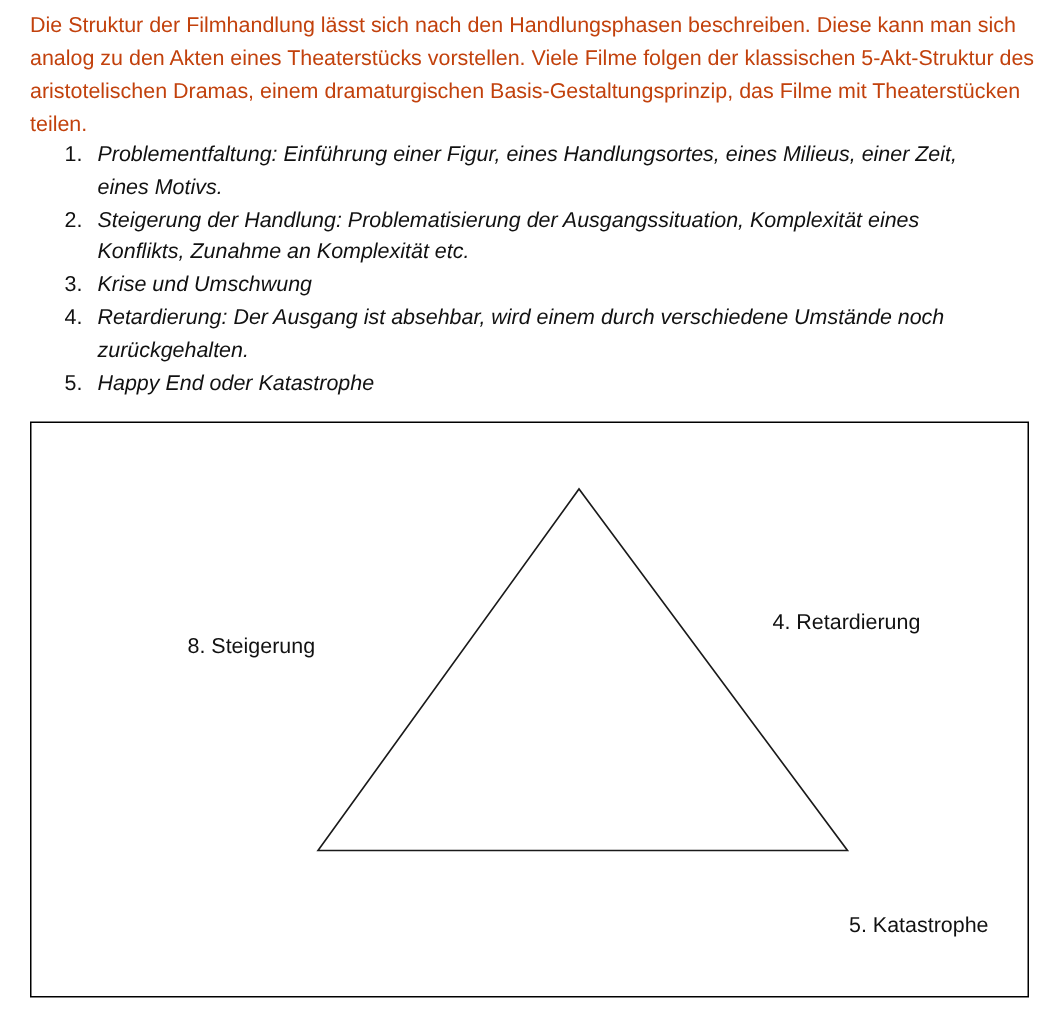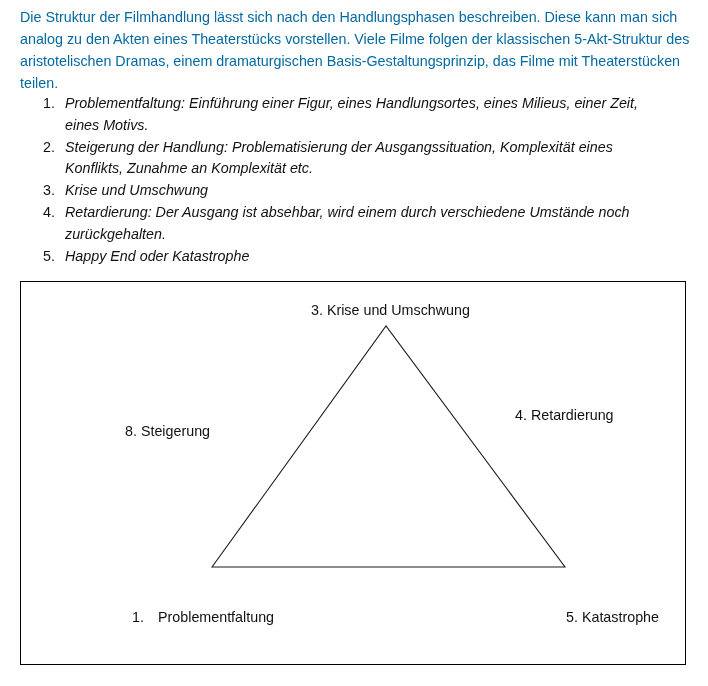--- a/index.html
+++ b/index.html
@@ -18,21 +18,21 @@
 
   
   #intro-paragraph {
     position: absolute;
     left: 20px;
     top: 6px;
     width: 672px;
     font-size: 14.3px;
     line-height: 22px;
     text-align: left;
-    color: #0369a1;
+    color: #c2410c;
   }
 
   
   #phase-list {
     position: absolute;
     left: 0px;
     top: 93px;
     width: 672px;
     list-style: none;
     margin: 0;
@@ -120,25 +120,21 @@
     <span class="list-text">Happy End oder Katastrophe</span>
   </li>
 </ol>
 
 <div id="diagram-frame">
 
   <svg id="triangle-svg" viewBox="0 0 666 384">
     <polygon points="191,285 365,44 544,285" fill="none" stroke="#1a1a1a" stroke-width="1.1"></polygon>
   </svg>
 
-  <div class="diagram-label" id="label-krise">3. Krise und Umschwung</div>
 
   <div class="diagram-label" id="label-steigerung">8. Steigerung</div>
 
   <div class="diagram-label" id="label-retardierung">4. Retardierung</div>
 
-  <div class="diagram-label" id="label-problementfaltung">
-    <span class="lbl-num">1.</span><span class="lbl-txt">Problementfaltung</span>
-  </div>
 
   <div class="diagram-label" id="label-katastrophe">5. Katastrophe</div>
 
 </div>
 
 </body></html>

